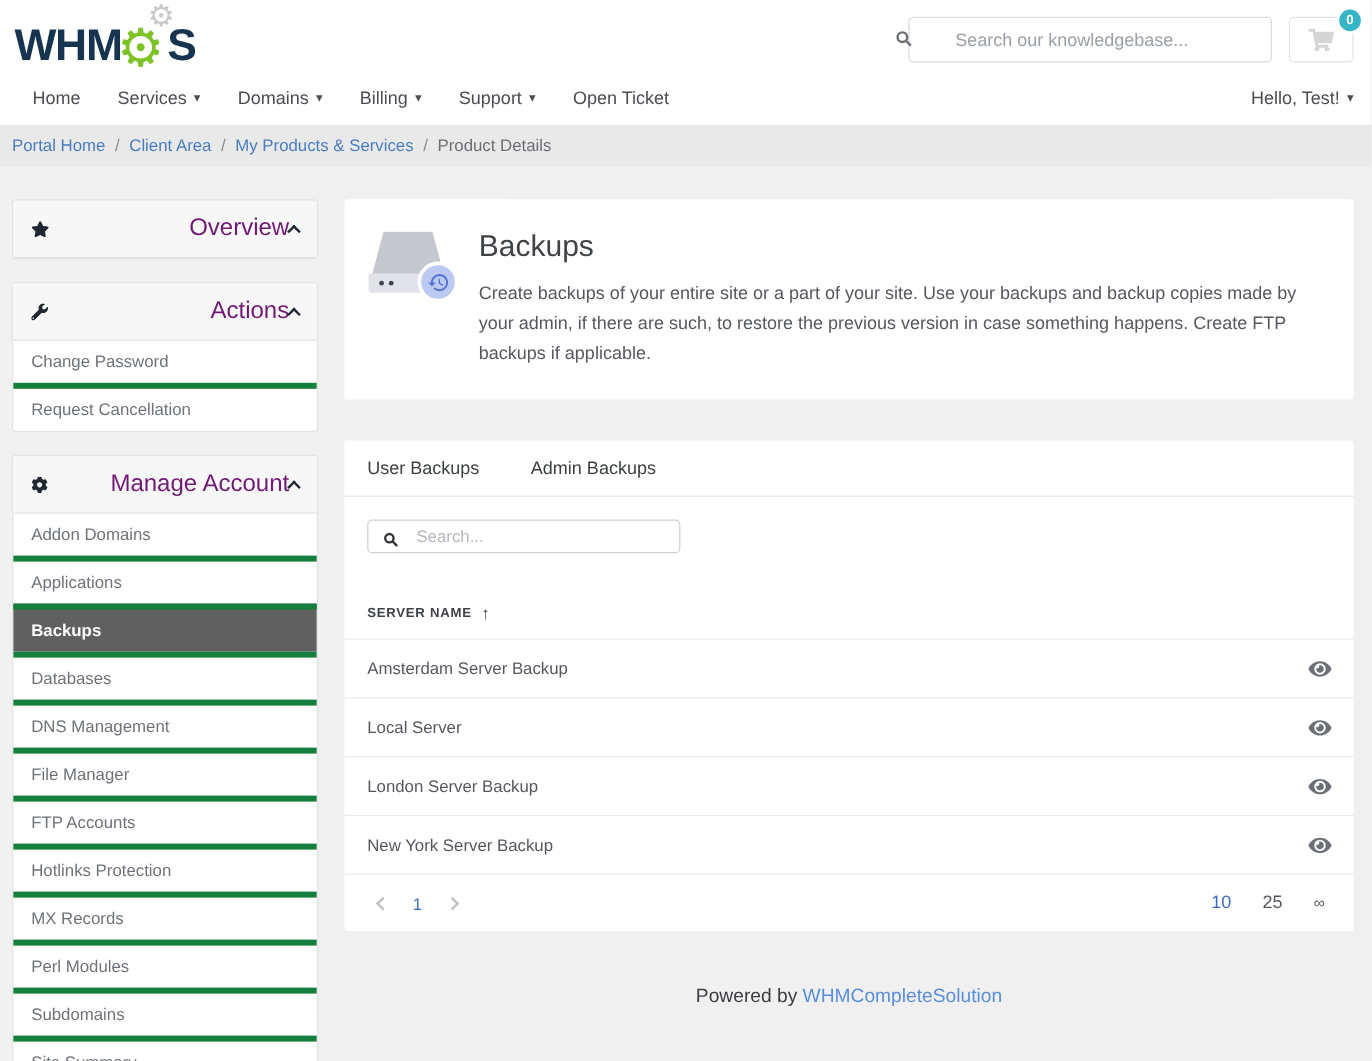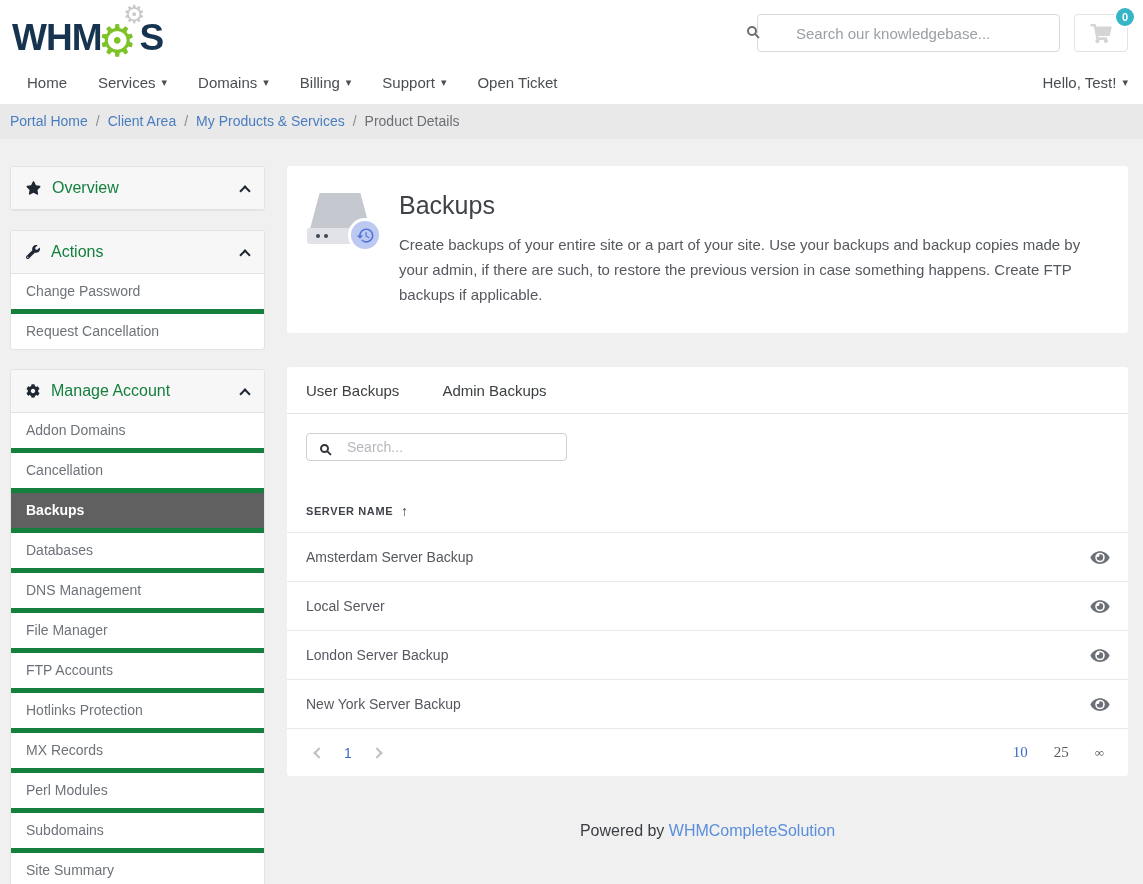--- a/index.html
+++ b/index.html
@@ -37,21 +37,21 @@
   .crumb-current { color:#6b6f74; }
 
   
   .content { display:flex; align-items:flex-start; padding:27px 15px 0 10px; }
 
   
   .sidebar { width:255px; margin-right:22px; flex-shrink:0; }
   .panel { background:#fff; border:1px solid #e3e3e3; border-radius:3px; margin-bottom:19px; overflow:hidden; }
   .panel-head { display:flex; align-items:center; background:#f7f7f8; padding:12px 15px; cursor:pointer; border-bottom:1px solid #e3e3e3; }
   .panel-head svg { fill:#1f2733; flex-shrink:0; }
-  .panel-title { font-size:16px; color:#15803d; margin-left:11px; flex:1; }
+  .panel-title { font-size:20px; color:#701a75; margin-left:11px; flex:1;text-align:right; }
   .chev { display:inline-block; width:8px; height:8px; border-right:2px solid #1f2733; border-bottom:2px solid #1f2733; }
   .chev.up { transform:rotate(-135deg); margin-top:5px; }
   .side-item { display:block; padding:9px 15px 10px; font-size:14px; color:#6e7379; text-decoration:none; border-top:5px solid #15803d; cursor:pointer; }
   .side-item:first-child { border-top:none; }
   .side-item.active { background:#606060; color:#fff; font-weight:700; }
 
   
   .main { flex:1; min-width:0; }
   .product-card { background:#fff; border-radius:3px; padding:23px 25px 26px 20px; display:flex; }
   .drive-wrap { width:66px; height:56px; position:relative; margin:4px 26px 0 0; flex-shrink:0; }
@@ -83,21 +83,21 @@
   .trow { display:flex; align-items:center; justify-content:space-between; padding:0 17px 0 19px; height:49px; border-top:1px solid #e9e9ea; font-size:14px; color:#55585e; }
   .eye { cursor:pointer; display:flex; align-items:center; }
   .eye svg { fill:#6a7076; }
 
   .pagination { display:flex; align-items:center; justify-content:space-between; border-top:1px solid #e9e9ea; padding:15px 24px 15px 28px; }
   .pag-left { display:flex; align-items:center; }
   .pchev { display:inline-block; width:8px; height:8px; border-right:2px solid #c0c0c0; border-bottom:2px solid #c0c0c0; cursor:pointer; }
   .pchev.left { transform:rotate(135deg); }
   .pchev.right { transform:rotate(-45deg); }
   .page-num { font-size:14px; color:#3d6ac5; margin:0 21px; cursor:pointer; }
-  .pag-right { display:flex; align-items:center;font-family:Liberation Serif, serif; }
+  .pag-right { display:flex; align-items:center; }
   .psize { font-size:15px; color:#55585e; margin-left:26px; cursor:pointer; }
   .psize.active { color:#3d6ac5; }
   .psize.inf { font-size:13px; color:#55585e; }
 
   
   .footer { text-align:center; margin:46px 0 40px; font-size:16px; color:#3a3d41; }
   .footer a { color:#5a8edb; text-decoration:none; cursor:pointer; }
 </style>
 </head>
 <body>
@@ -199,21 +199,21 @@
       <div class="panel">
         <div class="panel-head">
           <svg width="14" height="14" viewBox="0 0 512 512">
               <path d="M487.4 315.7l-42.6-24.6c4.3-23.2 4.3-47 0-70.2l42.6-24.6c4.9-2.8 7.1-8.6 5.5-14-11.1-35.6-30-67.8-54.7-94.6-3.8-4.1-10-5.1-14.8-2.3L380.8 110c-17.9-15.4-38.5-27.3-60.8-35.1V25.8c0-5.6-3.9-10.5-9.4-11.7-36.7-8.2-74.3-7.8-109.2 0-5.5 1.2-9.4 6.1-9.4 11.7V75c-22.2 7.9-42.8 19.8-60.8 35.1L88.7 85.5c-4.9-2.8-11-1.9-14.8 2.3-24.7 26.7-43.6 58.9-54.7 94.6-1.7 5.4.6 11.2 5.5 14L67.3 221c-4.3 23.2-4.3 47 0 70.2l-42.6 24.6c-4.9 2.8-7.1 8.6-5.5 14 11.1 35.6 30 67.8 54.7 94.6 3.8 4.1 10 5.1 14.8 2.3l42.6-24.6c17.9 15.4 38.5 27.3 60.8 35.1v49.2c0 5.6 3.9 10.5 9.4 11.7 36.7 8.2 74.3 7.8 109.2 0 5.5-1.2 9.4-6.1 9.4-11.7v-49.2c22.2-7.9 42.8-19.8 60.8-35.1l42.6 24.6c4.9 2.8 11 1.9 14.8-2.3 24.7-26.7 43.6-58.9 54.7-94.6 1.5-5.5-.7-11.3-5.6-14.1zM256 336c-44.1 0-80-35.9-80-80s35.9-80 80-80 80 35.9 80 80-35.9 80-80 80z"></path>
             </svg>
           <span class="panel-title">Manage Account</span>
           <span class="chev up"></span>
         </div>
         <div class="panel-items">
           <a class="side-item">Addon Domains</a>
-          <a class="side-item">Cancellation</a>
+          <a class="side-item">Applications</a>
           <a class="side-item active">Backups</a>
           <a class="side-item">Databases</a>
           <a class="side-item">DNS Management</a>
           <a class="side-item">File Manager</a>
           <a class="side-item">FTP Accounts</a>
           <a class="side-item">Hotlinks Protection</a>
           <a class="side-item">MX Records</a>
           <a class="side-item">Perl Modules</a>
           <a class="side-item">Subdomains</a>
           <a class="side-item">Site Summary</a>

